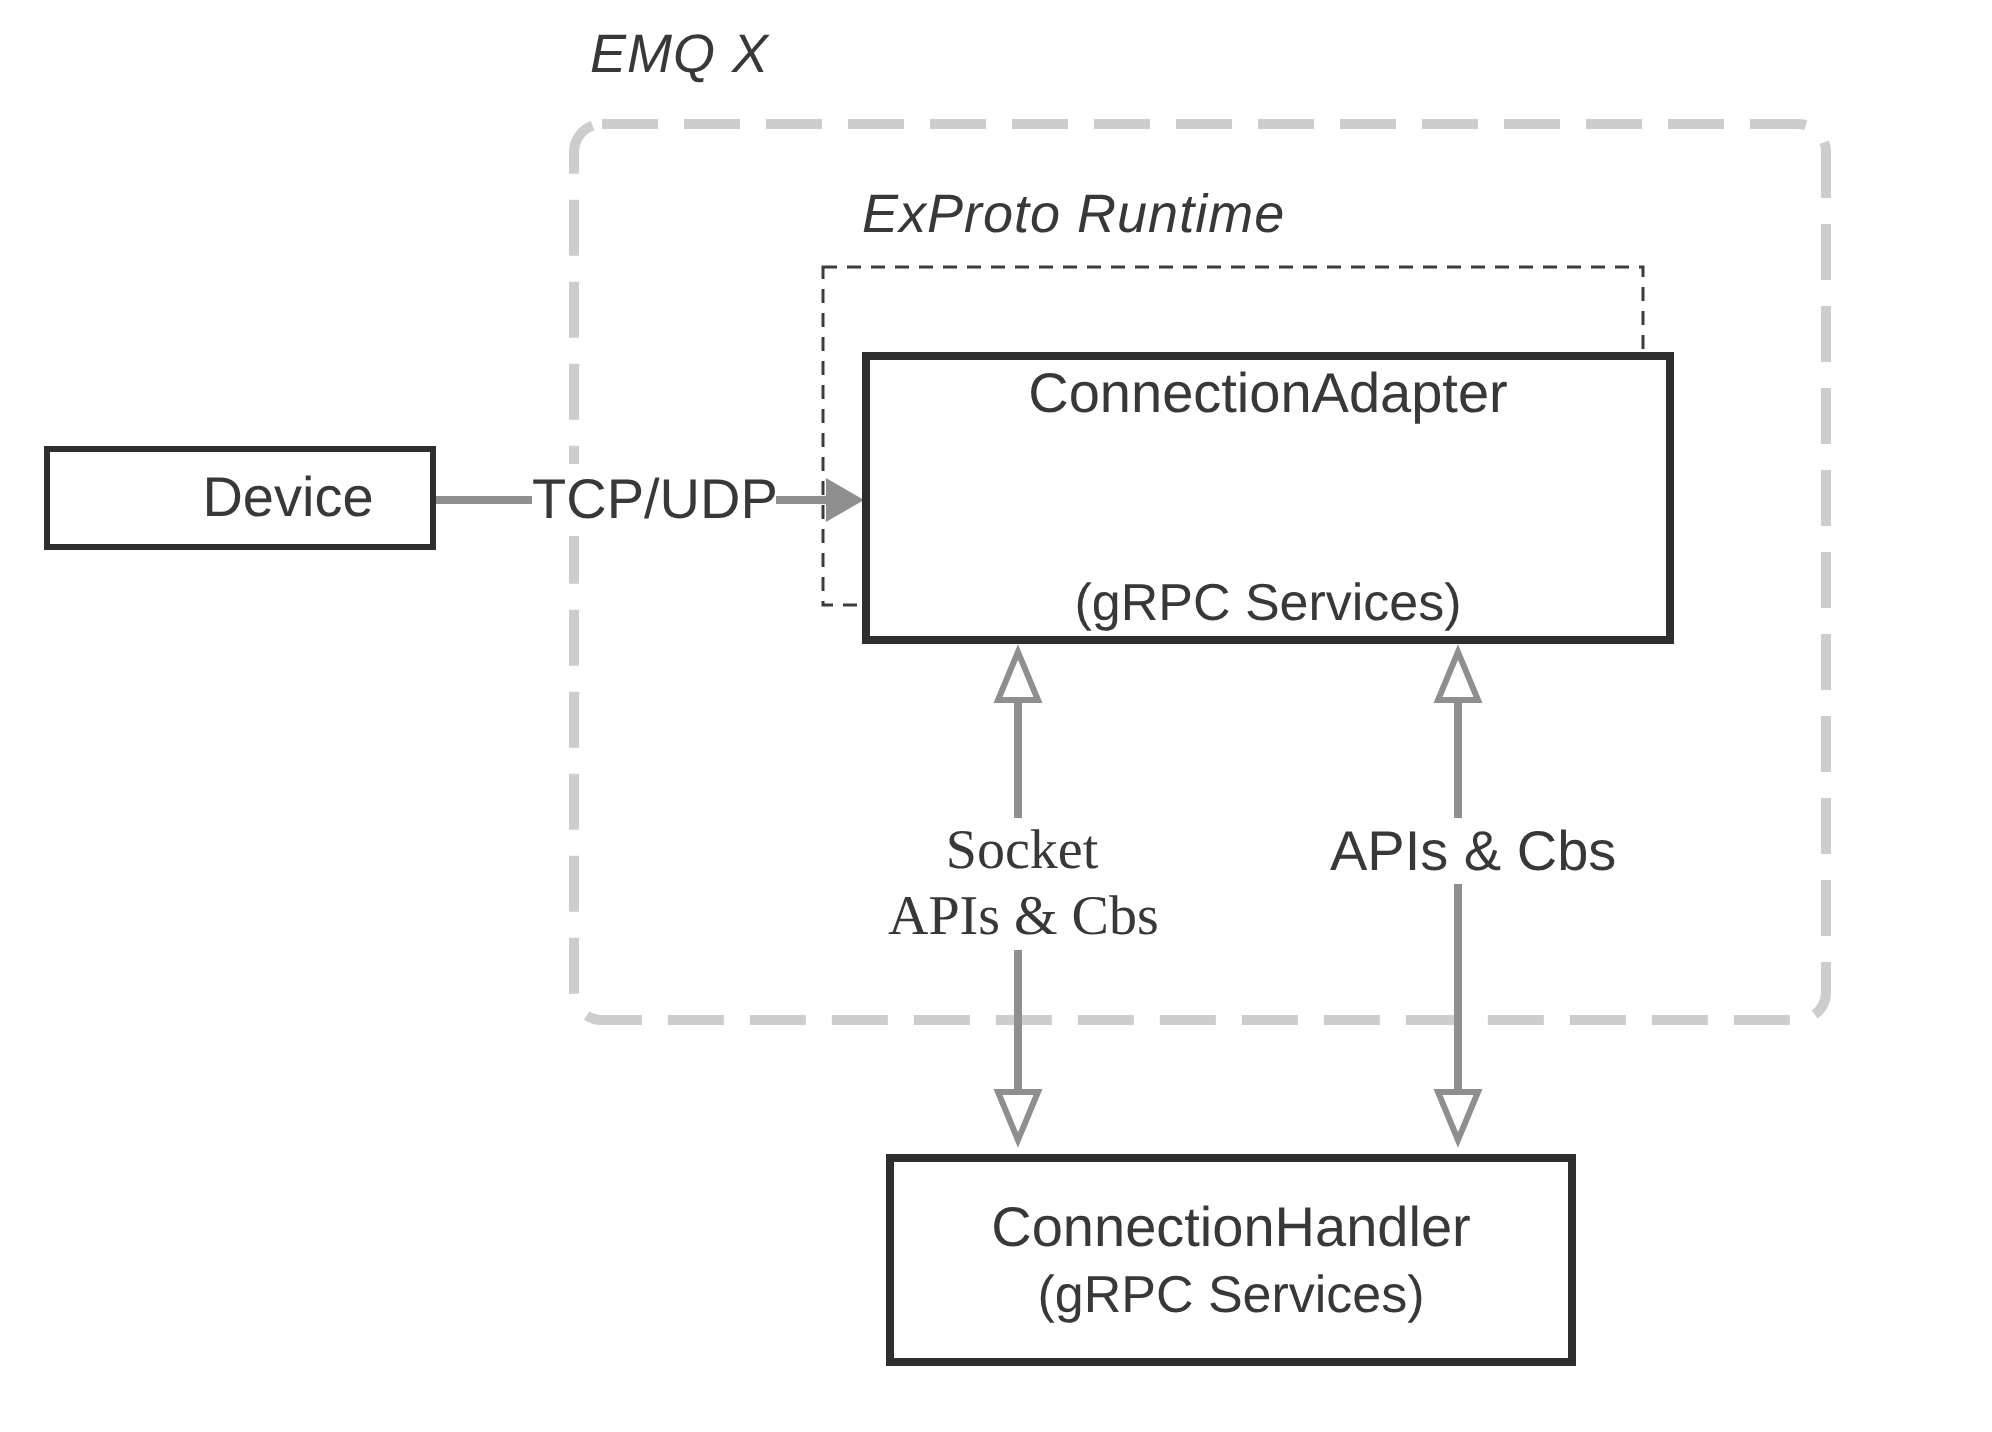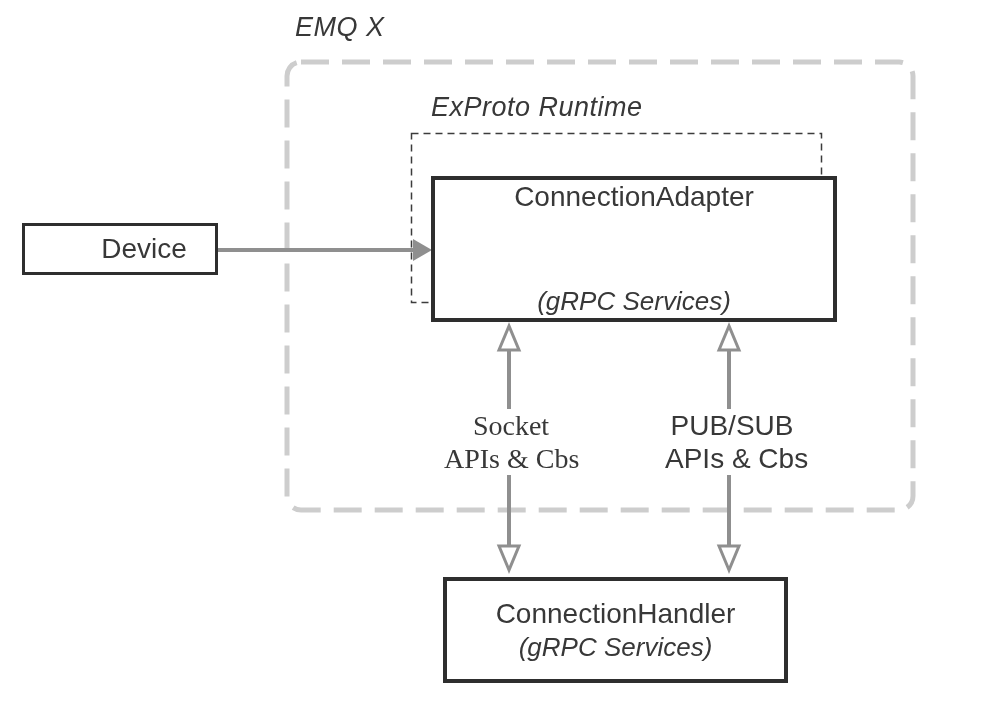--- a/index.html
+++ b/index.html
@@ -40,21 +40,21 @@
     box-sizing: border-box;
     background: #ffffff;
     border: 4px solid var(--border-dark, #2e2e2e);
     display: flex;
     flex-direction: column;
     align-items: center;
     justify-content: center;
     text-align: center;
   }
   .node .main { font-size: 28px; line-height: 34px; white-space: nowrap; }
-  .node .sub  { font-size: 26px; line-height: 33px; font-style: italic; white-space: nowrap; }
+  .node .sub  { font-size: 26px; line-height: 33px; white-space: nowrap; }
 
   .node-device  { left: 22px;  top: 223px; width: 196px; height: 52px; border-width: 3.5px; padding-left: 48px; }
   .node-adapter { left: 431px; top: 176px; width: 406px; height: 146px; justify-content: space-between; }
   .node-handler { left: 443px; top: 577px; width: 345px; height: 106px; }
 
   .group-label {
     position: absolute;
     font-style: italic;
     font-size: 27px;
     white-space: nowrap;
@@ -108,24 +108,24 @@
   <div class="node node-adapter">
     <div class="main">ConnectionAdapter</div>
     <div class="sub">(gRPC Services)</div>
   </div>
 
   <div class="node node-handler">
     <div class="main">ConnectionHandler</div>
     <div class="sub">(gRPC Services)</div>
   </div>
 
+  <div class="edge-label label-tcpudp">TCP/UDP</div>
 
   <div class="edge-label label-socket">
     <div>Socket</div>
     <div>APIs &amp; Cbs</div>
   </div>
 
   <div class="edge-label label-pubsub">
-    <div>PUB/SUB</div>
     <div>APIs &amp; Cbs</div>
   </div>
 
 </div>
 
 </body></html>

